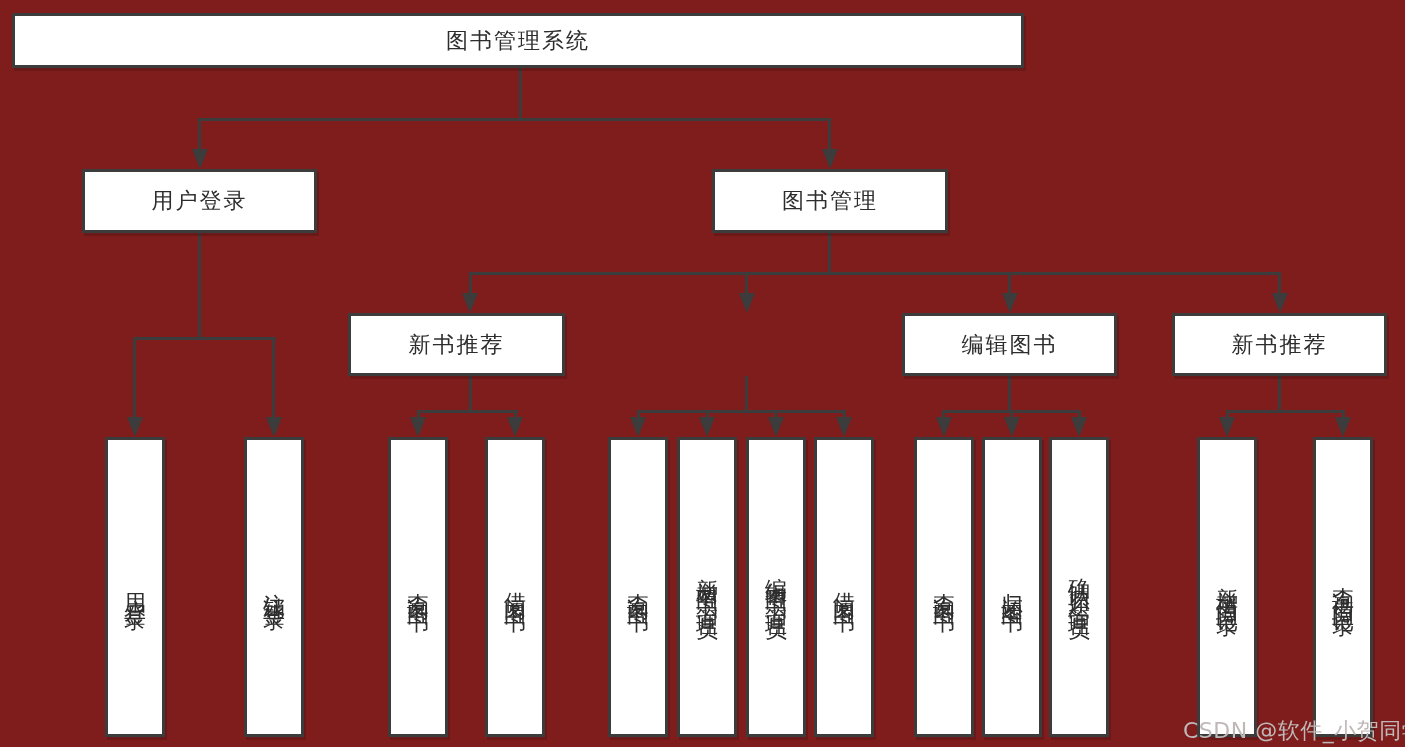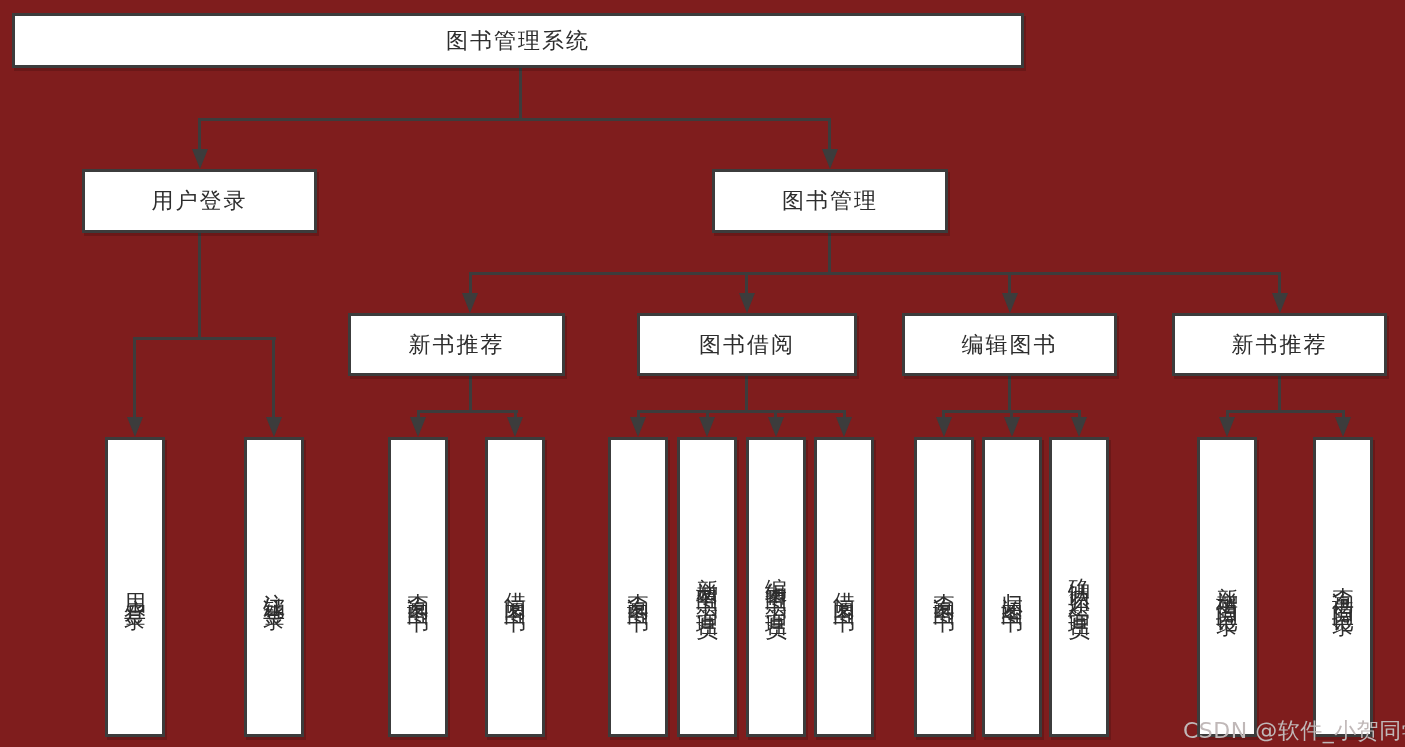--- a/index.html
+++ b/index.html
@@ -86,23 +86,20 @@
   </div>
 
   <div class="hbox" style="left:712px; top:169px; width:236px; height:64px;">
     <span>图书管理</span>
   </div>
 
   <div class="hbox" style="left:348px; top:313px; width:217px; height:63px;">
     <span>新书推荐</span>
   </div>
 
-  <div class="hbox" style="left:637px; top:313px; width:220px; height:63px;">
-    <span>图书借阅</span>
-  </div>
 
   <div class="hbox" style="left:902px; top:313px; width:215px; height:63px;">
     <span>编辑图书</span>
   </div>
 
   <div class="hbox" style="left:1172px; top:313px; width:215px; height:63px;">
     <span>新书推荐</span>
   </div>
 
   <div class="leaf" style="left:105px;">

